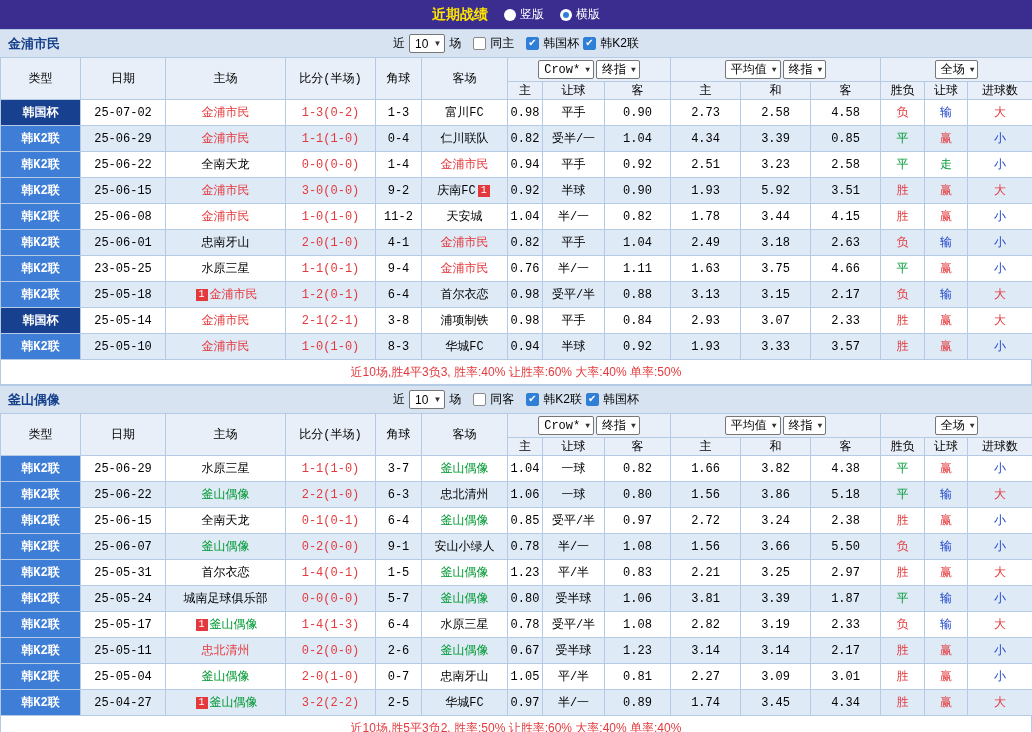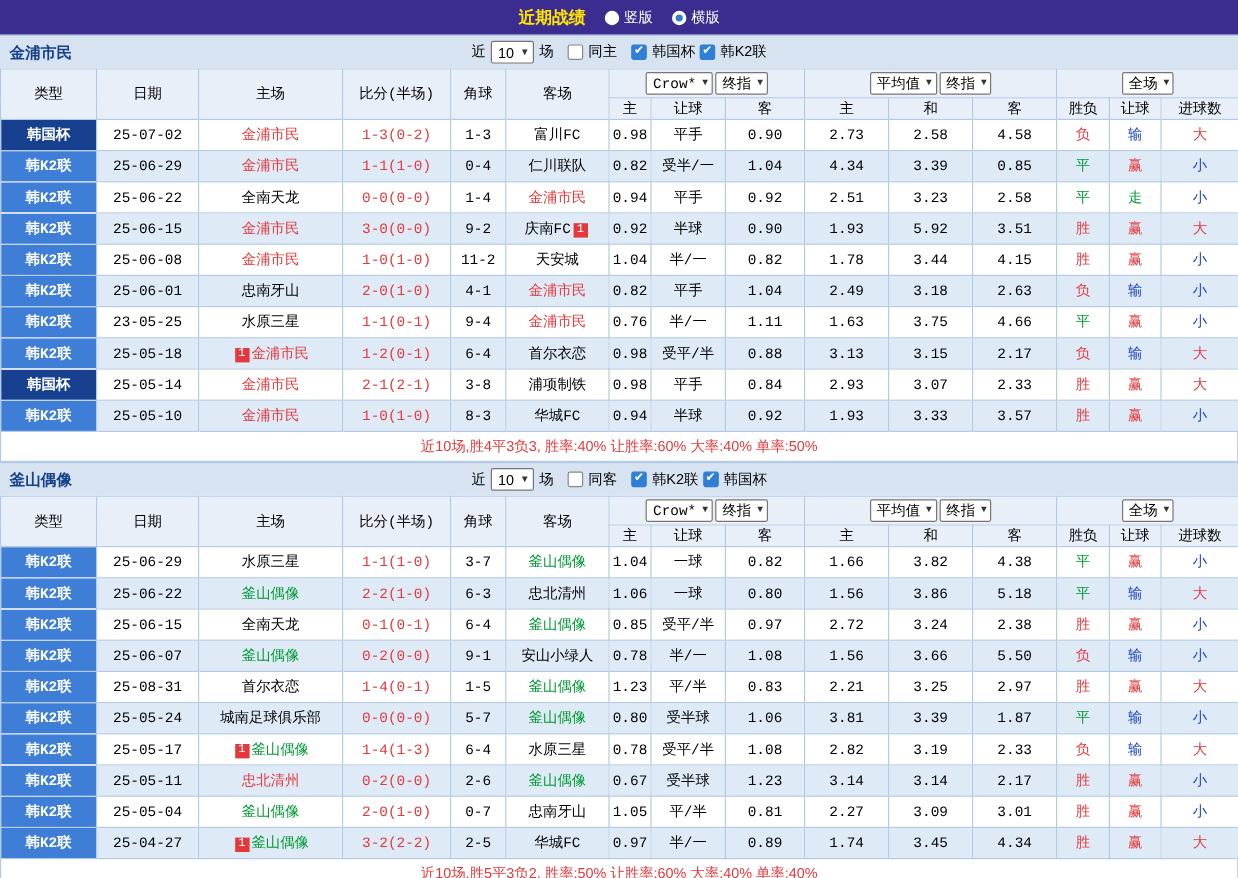--- a/index.html
+++ b/index.html
@@ -498,21 +498,21 @@
         <td>1.08</td>
         <td>1.56</td>
         <td>3.66</td>
         <td>5.50</td>
         <td class="c-red">负</td>
         <td class="c-blue">输</td>
         <td class="c-blue">小</td>
       </tr>
       <tr>
         <td class="lg lg-k2">韩K2联</td>
-        <td>25-08-31</td>
+        <td>25-05-31</td>
         <td><span>首尔衣恋</span></td>
         <td class="c-red">1-4(0-1)</td>
         <td>1-5</td>
         <td><span class="c-green">釜山偶像</span></td>
         <td>1.23</td>
         <td>平/半</td>
         <td>0.83</td>
         <td>2.21</td>
         <td>3.25</td>
         <td>2.97</td>

